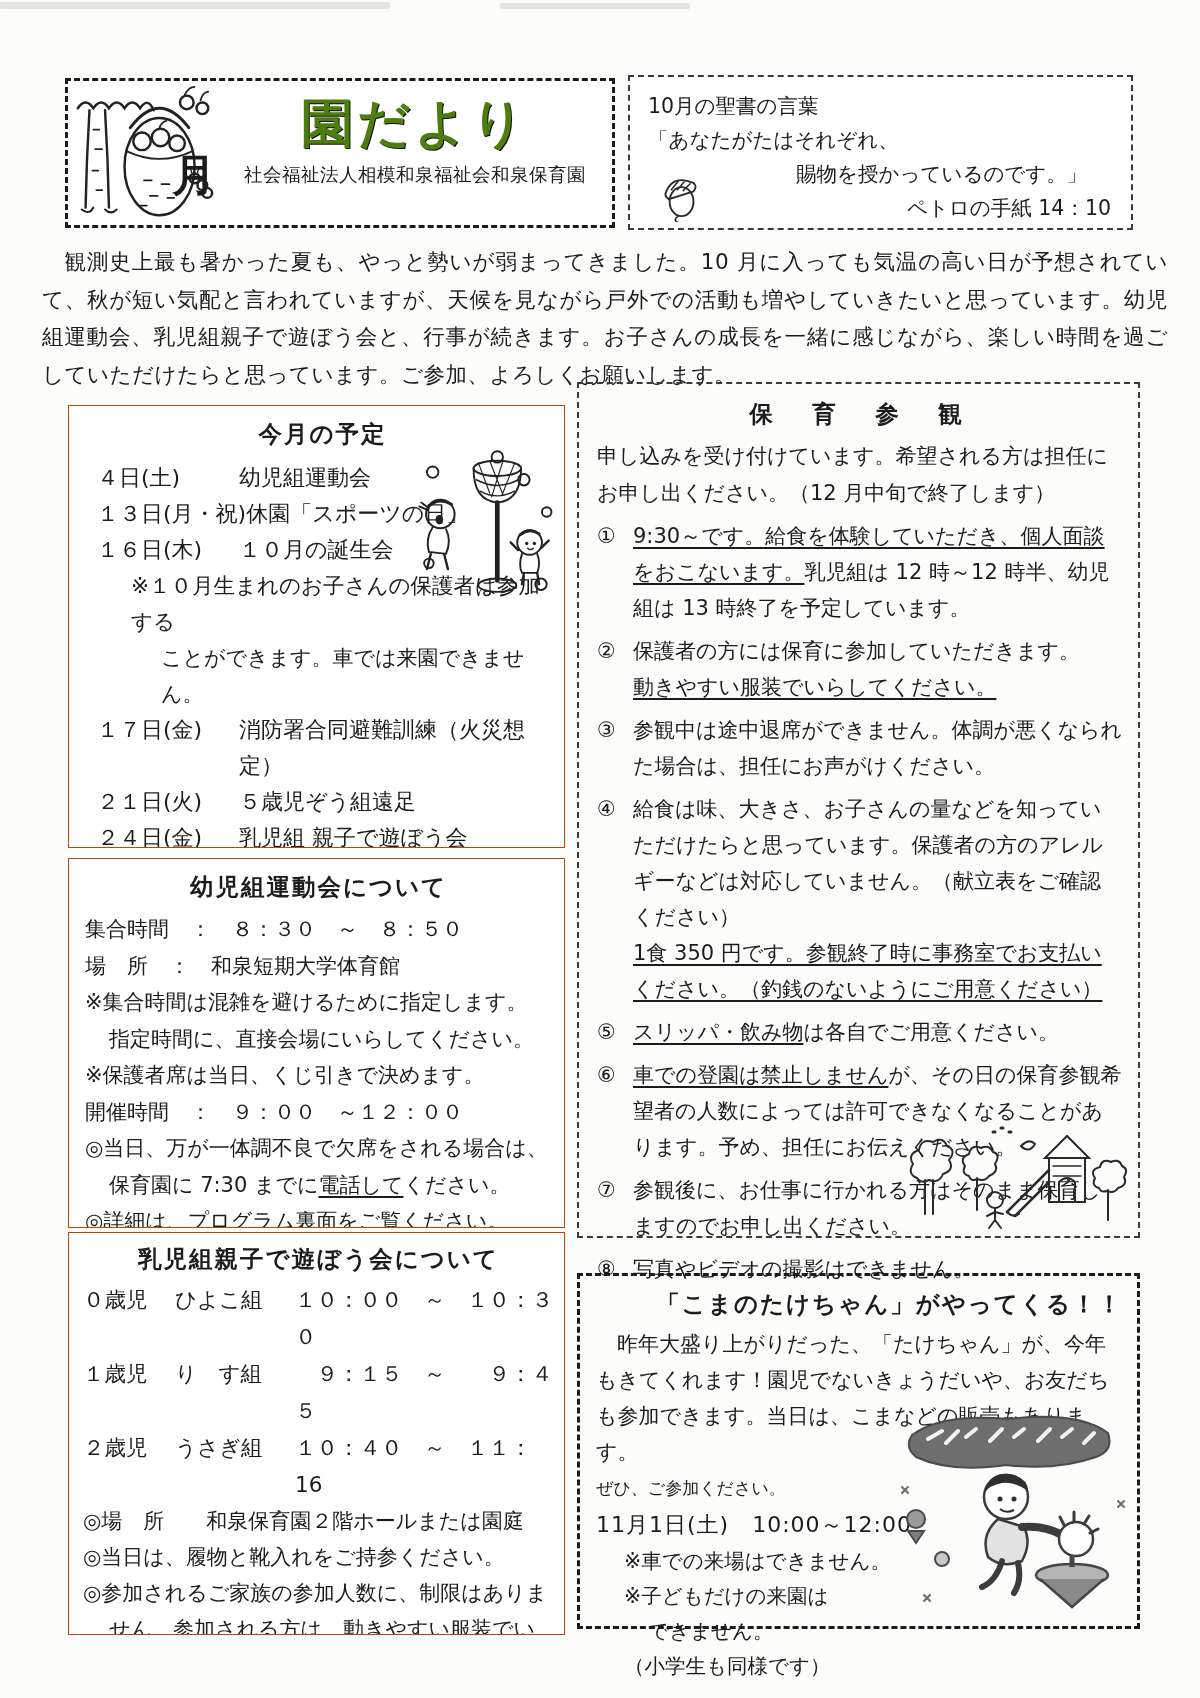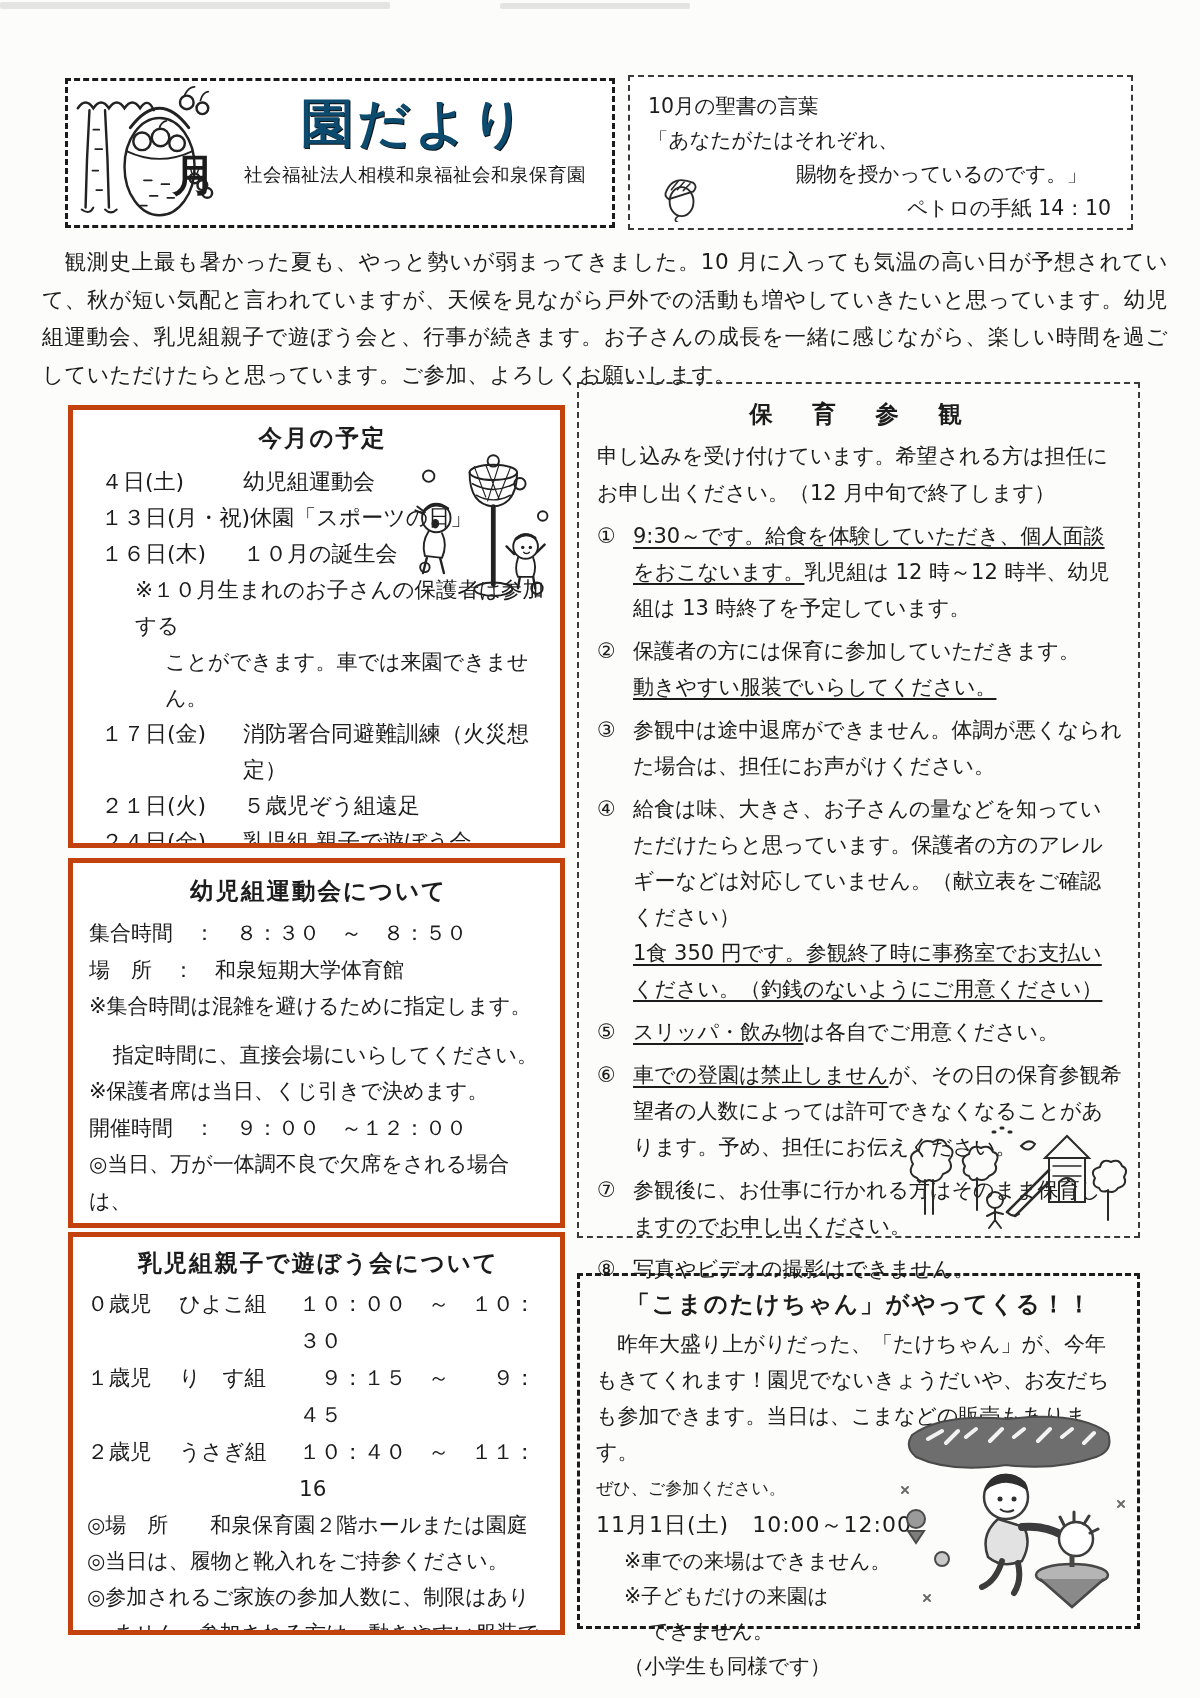--- a/index.html
+++ b/index.html
@@ -19,21 +19,21 @@
     border:3px dashed #1b1b1b; background:#fff;
     display:flex; align-items:flex-start;
   }
   .month-art { width:150px; height:146px; flex:0 0 150px; position:relative; }
   .month-glyph {
     position:absolute; left:104px; top:72px;
     font-size:44px; font-weight:900; color:#1b1b1b; line-height:1;
   }
   .header-right { flex:1; padding-top:14px; text-align:center; }
   .paper-title {
-    font-size:52px; font-weight:900; letter-spacing:4px; line-height:1.1; color:#0c4a6e;
+    font-size:52px; font-weight:900; letter-spacing:4px; line-height:1.1; color:#4d7c0f;
     text-shadow:1px 1px 0 #101010;
   }
   .paper-subtitle { font-size:18.5px; margin-top:10px; letter-spacing:.5px; white-space:nowrap; }
 
   
   .bible-box {
     left:628px; top:75px; width:505px; height:155px;
     border:2px dashed #3a3a3a; background:#fff;
     padding:12px 14px 8px 18px; font-size:20.5px; line-height:34px;
   }
@@ -42,38 +42,38 @@
   .acorn { position:absolute; left:26px; bottom:6px; width:46px; height:56px; }
 
   
   .intro {
     left:42px; top:243px; width:1126px;
     font-size:21.5px; line-height:37.5px; letter-spacing:.5px;
     text-align:justify;
   }
 
   
-  .solid-box { border:5px solid #c2410c; background:#fff; overflow:hidden; }
+  .solid-box { border:1px solid #c2410c; background:#fff; overflow:hidden; }
   .box-title { text-align:center; font-size:23.5px; font-weight:600; letter-spacing:2px; }
 
   
   .schedule-box { left:68px; top:405px; width:497px; height:443px; padding:12px 8px 0 20px; }
   .schedule-box .box-title { margin-bottom:10px; }
   .s-row { display:flex; font-size:22px; line-height:36px; }
   .s-date { flex:0 0 auto; min-width:150px; padding-left:8px; }
   .s-event { flex:1; }
   .s-note1 { font-size:21.5px; line-height:36px; padding-left:42px; }
   .s-note2 { font-size:21px; line-height:36px; padding-left:72px; }
   .tamaire { position:absolute; right:4px; top:42px; width:152px; height:168px; }
 
   
   .sports-box { left:68px; top:858px; width:497px; height:370px; padding:12px 12px 0 16px; }
   .sports-box .box-title { margin-bottom:8px; }
   .sp-line { font-size:21px; line-height:36.5px; }
-  .sp-ind { padding-left:24px;margin-top:12px; }
+  .sp-ind { padding-left:24px; }
   .u { text-decoration:underline; text-underline-offset:4px; text-decoration-thickness:1.5px; }
 
   
   .play-box { left:68px; top:1232px; width:497px; height:403px; padding:10px 10px 0 14px; }
   .play-box .box-title { margin-bottom:6px; }
   .p-row { display:flex; font-size:21.5px; line-height:37px; }
   .p-age { flex:0 0 92px; }
   .p-group { flex:0 0 120px; }
   .p-time { flex:1; }
   .p-note { font-size:21px; line-height:36px; padding-left:26px; text-indent:-26px; }
@@ -89,21 +89,21 @@
   .h-num { flex:0 0 36px; font-size:21px; line-height:36px; }
   .h-body { flex:1; font-size:21px; line-height:36px; }
   .blk { display:block; }
   .playground { position:absolute; right:10px; bottom:6px; width:225px; height:112px; }
 
   
   .koma-box {
     left:577px; top:1273px; width:563px; height:356px;
     border:3px dashed #1b1b1b; padding:12px 14px 0 16px; position:absolute;
   }
-  .koma-box .box-title { margin-bottom:6px; }
+  .koma-box .box-title { margin-bottom:6px;text-align:right; }
   .k-body { font-size:21px; line-height:36px; }
   .k-invite { font-size:17px; line-height:36px; }
   .k-date { font-size:22px; line-height:38px; letter-spacing:1px; }
   .k-note { font-size:20.5px; line-height:35px; padding-left:28px; }
   .k-note-ind { padding-left:52px; }
   .koma-art { position:absolute; right:8px; bottom:12px; width:235px; height:205px; }
 
   svg { display:block; }
 </style>
 </head>

